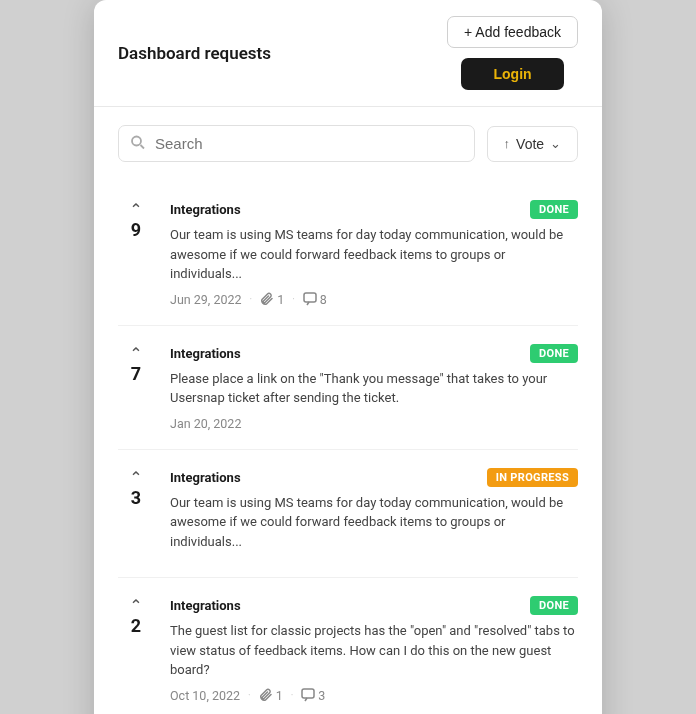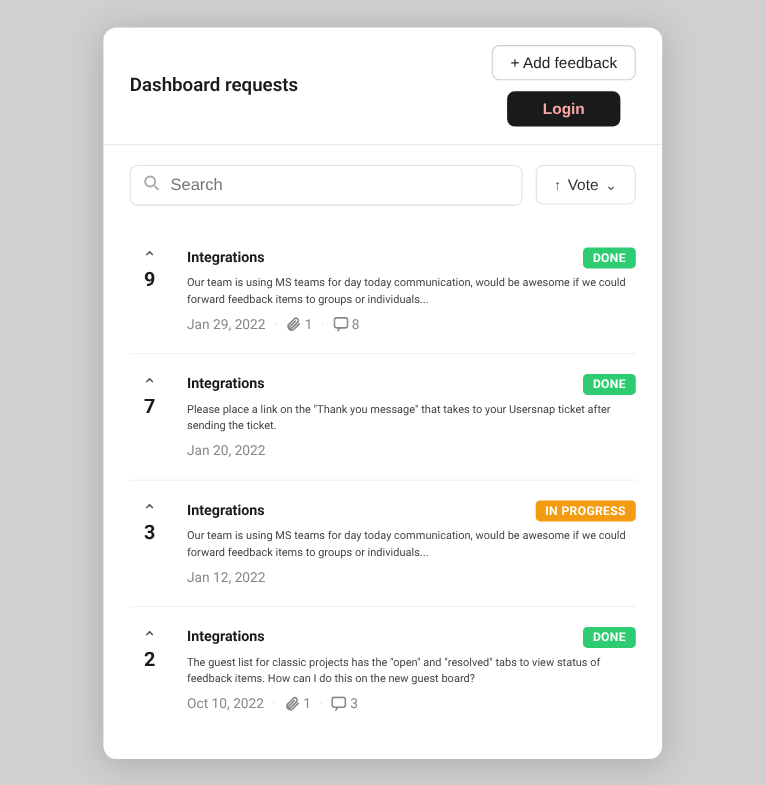--- a/index.html
+++ b/index.html
@@ -46,21 +46,21 @@
       color: #222;
       cursor: pointer;
       font-weight: 500;
     }
     .btn-login {
       background: #1a1a1a;
       border: none;
       border-radius: 7px;
       padding: 8px 32px;
       font-size: 14px;
-      color: #fca5a5;
+      color: #eab308;
       cursor: pointer;
       font-weight: 600;
     }
     .toolbar {
       display: flex;
       align-items: center;
       gap: 12px;
       padding: 18px 24px 12px 24px;
     }
     .search-wrap {
@@ -166,21 +166,21 @@
     }
     .badge-done {
       background: #2ecc71;
       color: #fff;
     }
     .badge-inprogress {
       background: #f39c12;
       color: #fff;
     }
     .item-desc {
-      font-size: 10px;
+      font-size: 13px;
       color: #444;
       line-height: 1.5;
       margin-bottom: 8px;
     }
     .item-meta {
       display: flex;
       align-items: center;
       gap: 8px;
       font-size: 12.5px;
       color: #888;
@@ -240,21 +240,21 @@
       <span class="vote-up">⌃</span>
       <span class="vote-count">9</span>
     </div>
     <div class="item-body">
       <div class="item-top">
         <span class="item-category">Integrations</span>
         <span class="badge badge-done">DONE</span>
       </div>
       <div class="item-desc">Our team is using MS teams for day today communication, would be awesome if we could forward feedback items to groups or individuals...</div>
       <div class="item-meta">
-        <span>Jan 29, 2022</span>
+        <span>Jun 29, 2022</span>
       <span class="meta-dot">·</span>
       <span class="meta-icon">
         <svg viewBox="0 0 14 14">
                 <path d="M12 6.5L6.5 12A3.5 3.5 0 012 7.5L7.5 2A2 2 0 0110.5 5L5 10.5A1 1 0 013.5 9L8.5 4" stroke-linecap="round" stroke-linejoin="round"></path>
               </svg>
         1
       </span>
       <span class="meta-dot">·</span>
       <span class="meta-icon">
         <svg viewBox="0 0 14 14">
@@ -286,23 +286,20 @@
     <div class="vote-box">
       <span class="vote-up">⌃</span>
       <span class="vote-count">3</span>
     </div>
     <div class="item-body">
       <div class="item-top">
         <span class="item-category">Integrations</span>
         <span class="badge badge-inprogress">IN PROGRESS</span>
       </div>
       <div class="item-desc">Our team is using MS teams for day today communication, would be awesome if we could forward feedback items to groups or individuals...</div>
-      <div class="item-meta">
-        <span>Jan 12, 2022</span>
-      </div>
     </div>
   </div>
       <div class="item-card">
     <div class="vote-box">
       <span class="vote-up">⌃</span>
       <span class="vote-count">2</span>
     </div>
     <div class="item-body">
       <div class="item-top">
         <span class="item-category">Integrations</span>

